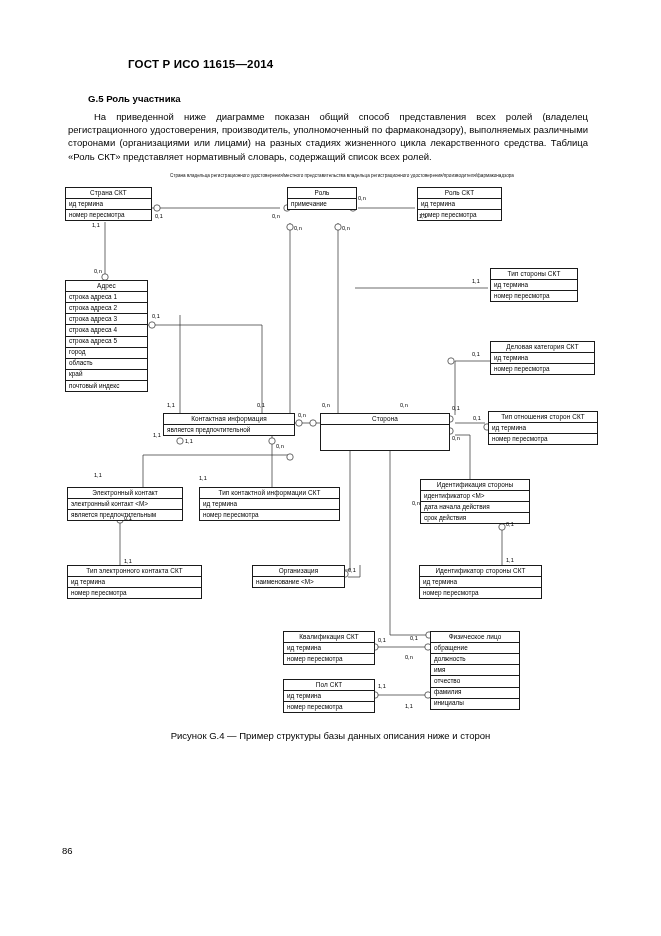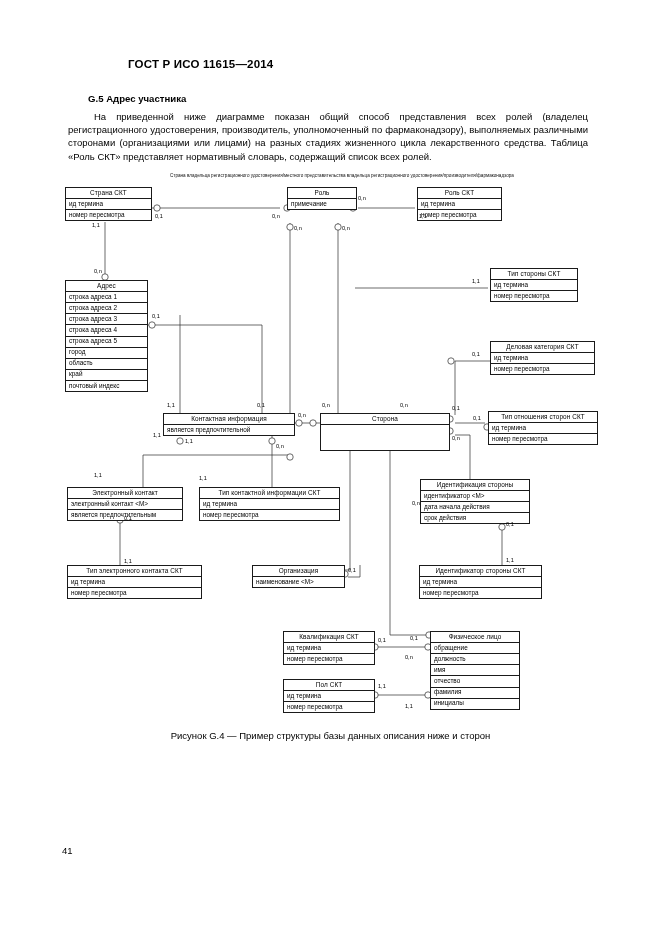--- a/index.html
+++ b/index.html
@@ -59,21 +59,21 @@
   }
   .svgwrap{position:absolute;left:0;top:0;width:661px;height:560px;}
 </style>
 </head>
 <body>
 
 <div class="page">
 
   <div class="hdr">ГОСТ Р ИСО 11615—2014</div>
 
-  <div class="sec-title">G.5 Адрес участника</div>
+  <div class="sec-title">G.5 Роль участника</div>
 
   <div class="para"><span class="ind"></span><span>На приведенной ниже диаграмме показан общий способ представления всех ролей (владелец регистрационного удостоверения, производитель, уполномоченный по фармаконадзору), выполняемых различными сторонами (организациями или лицами) на разных стадиях жизненного цикла лекарственного средства. Таблица «Роль СКТ» представляет нормативный словарь, содержащий список всех ролей.</span></div>
 
   <div class="diagram">
 
     <svg class="svgwrap" viewBox="0 0 661 560">
       <g stroke="#2b2b2b" stroke-width="0.7" fill="none">
 
         <line x1="152" y1="43" x2="280" y2="43"></line>
 
@@ -336,15 +336,15 @@
     <div class="card" style="left:378px;top:472px;">0,1</div>
     <div class="card" style="left:410px;top:470px;">0,1</div>
     <div class="card" style="left:405px;top:489px;">0,n</div>
     <div class="card" style="left:378px;top:518px;">1,1</div>
     <div class="card" style="left:405px;top:538px;">1,1</div>
 
   </div>
 
   <div class="caption">Рисунок G.4 — Пример структуры базы данных описания ниже и сторон</div>
 
-  <div class="pageno">41</div>
+  <div class="pageno">86</div>
 
 </div>
 
 </body></html>

